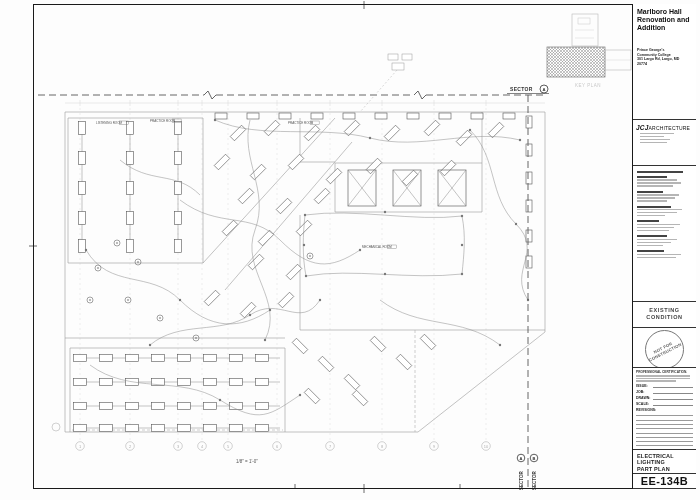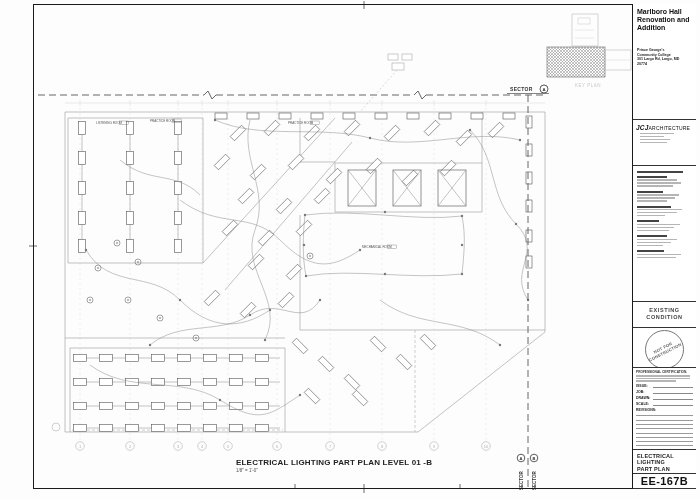--- a/index.html
+++ b/index.html
@@ -352,21 +352,20 @@
         <line x1="295" y1="484" x2="295" y2="489" stroke="#444" stroke-width="0.8"></line>
         <line x1="460" y1="484" x2="460" y2="489" stroke="#444" stroke-width="0.8"></line>
         <line x1="364" y1="1" x2="364" y2="9" stroke="#444" stroke-width="0.8"></line>
         <line x1="29" y1="246" x2="37" y2="246" stroke="#444" stroke-width="0.8"></line>
         <line x1="364" y1="484" x2="364" y2="493" stroke="#444" stroke-width="0.8"></line>
       </g>
     </svg>
   <div class="border"></div>
 
   <div class="view-title-block">
-    <div class="vt">ELECTRICAL LIGHTING  PART PLAN LEVEL 01 -B</div>
     <div class="vs">1/8" = 1'-0"</div>
   </div>
 
   <div class="tb">
 
     <div class="sec s1">
       <div class="proj">
         <div>Marlboro Hall</div>
         <div>Renovation and</div>
         <div>Addition</div>
@@ -480,16 +479,16 @@
     </div>
 
     <div class="sec s7 stitle">
       <div>ELECTRICAL</div>
       <div>LIGHTING</div>
       <div>PART PLAN</div>
       <div>LEVEL 01 -B</div>
     </div>
 
     <div class="sec s8">
-      <div class="snum">EE-167B</div>
+      <div class="snum">EE-134B</div>
     </div>
   </div>
 </div>
 
 </body></html>

